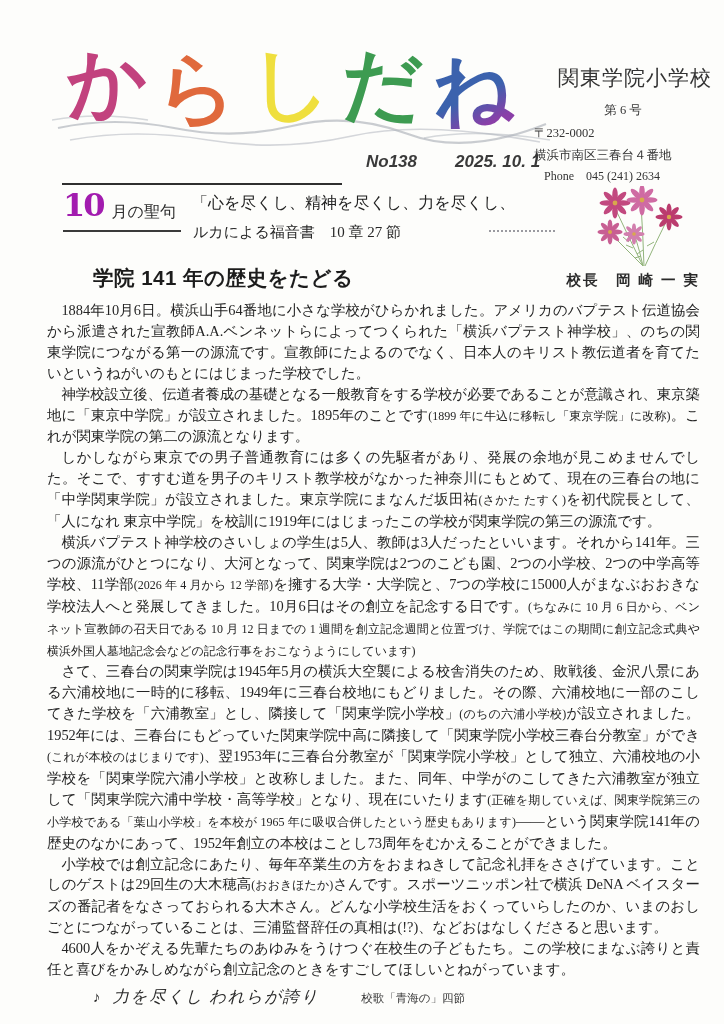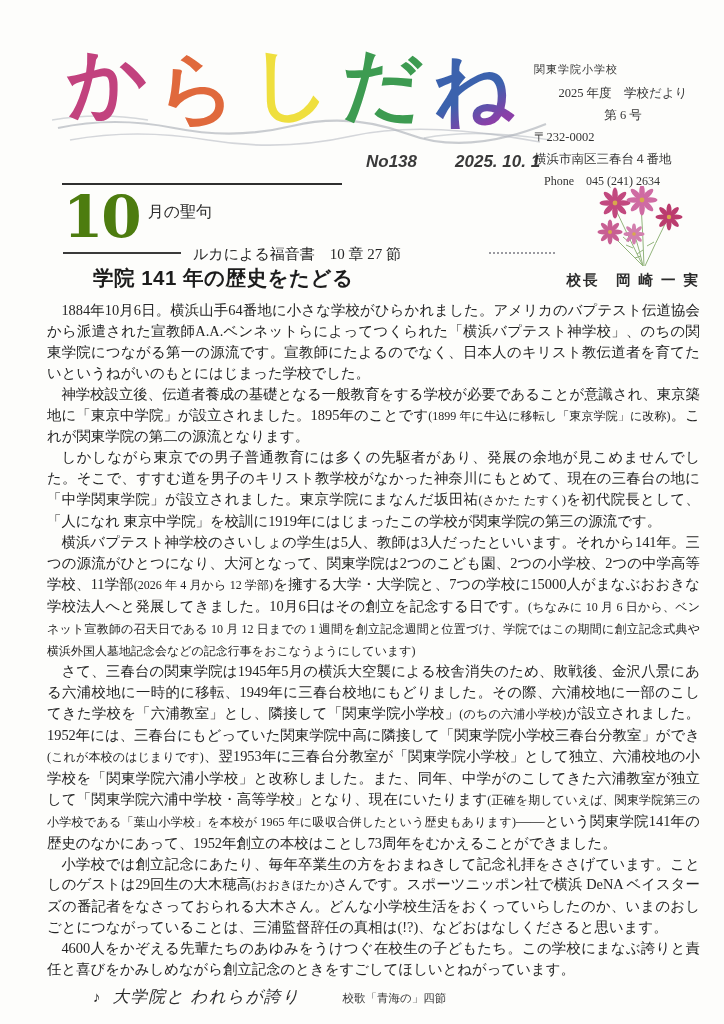--- a/index.html
+++ b/index.html
@@ -41,33 +41,33 @@
     font-size: 17px; color: #3a3a3a;
     white-space: nowrap;
     margin-left: 28px;
   }
   .issue-line .gap { display:inline-block; width: 38px; }
 
   .school-info {
     position: absolute; left: 534px; top: 60px; width: 178px;
     font-size: 12.5px; line-height: 1.78; color: #333;
   }
-  .school-name { font-size: 11px; text-align: left; letter-spacing: 1px; margin-bottom: 2px; }
+  .school-name { font-size: 21px; text-align: right; letter-spacing: 1px; margin-bottom: 2px; }
   .school-sub  { text-align: center; }
   .school-addr { text-align: left; }
   .school-phone{ text-align: left; padding-left: 10px; font-size: 12px; }
 
   .rule1 { position: absolute; left: 62px; top: 183px; width: 280px; height: 2px; background: #2f2f2f; }
 
   
   .verse { position: absolute; left: 63px; top: 190px; width: 530px; }
   .verse-row { display: flex; align-items: flex-start; }
   .month-num {
     font-family: "DejaVu Serif", serif; font-weight: bold;
-    font-size: 58px; line-height: 0.95; letter-spacing: -2px; color:#4d7c0f;text-align:right;
+    font-size: 32px; line-height: 0.95; letter-spacing: -2px; color:#a21caf;text-align:right;
   }
   .month-label { font-size: 16px; margin: 12px 16px 0 8px; white-space: nowrap; color:#2b2b2b; }
   .quote { font-size: 16px; line-height: 1.62; white-space: nowrap; color:#222; }
   .quote-line2 { padding-left: 17px; }
   .source-row { display: flex; align-items: center; }
   .source-rule { width: 118px; height: 2px; background: #3a3a3a; margin-bottom: 4px; }
   .source-text { font-size: 15px; padding: 0 10px 0 12px; white-space: nowrap; }
   .squiggle { width: 66px; border-bottom: 2px dotted #9a9aa0; margin: 0 0 4px 78px; }
 
   .flowers { position: absolute; left: 585px; top: 186px; }
@@ -117,35 +117,35 @@
           <span class="title-char" style="color: transparent; background: linear-gradient(155deg, rgb(59, 98, 173) 55%, rgb(138, 63, 168) 85%) text;">ね</span>
         </div>
     </div>
 
     <div class="issue-line">
       <span>No138</span><span class="gap"></span><span>2025. 10.  1</span>
     </div>
 
     <div class="school-info">
       <div class="school-name">関東学院小学校</div>
-      <div class="school-sub">2025 年度　学校だより</div>
       <div class="school-sub">第 6 号</div>
       <div class="school-addr">〒232-0002</div>
       <div class="school-addr">横浜市南区三春台４番地</div>
       <div class="school-phone">Phone　045 (241) 2634</div>
     </div>
   </header>
 
   <div class="rule1"></div>
 
   <section class="verse">
     <div class="verse-row">
       <div class="month-num">10</div>
       <div class="month-label">月の聖句</div>
       <div class="quote">
+        <div>「心を尽くし、精神を尽くし、力を尽くし、</div>
       </div>
     </div>
     <div class="source-row">
       <div class="source-rule"></div>
       <div class="source-text">ルカによる福音書　10 章 27 節</div>
       <div class="squiggle"></div>
     </div>
   </section>
 
   <svg class="flowers" width="118" height="84" viewBox="0 0 118 84">
@@ -235,18 +235,18 @@
 
     <p class="body-para"><span class="seg">1884年10月6日。横浜山手64番地に小さな学校がひらかれました。アメリカのバプテスト伝道協会から派遣された宣教師A.A.ベンネットらによってつくられた「横浜バプテスト神学校」、のちの関東学院につながる第一の源流です。宣教師にたよるのでなく、日本人のキリスト教伝道者を育てたいというねがいのもとにはじまった学校でした。</span></p>
       <p class="body-para"><span class="seg">神学校設立後、伝道者養成の基礎となる一般教育をする学校が必要であることが意識され、東京築地に「東京中学院」が設立されました。1895年のことです</span><span class="seg small">(1899 年に牛込に移転し「東京学院」に改称)</span><span class="seg">。これが関東学院の第二の源流となります。</span></p>
       <p class="body-para"><span class="seg">しかしながら東京での男子普通教育には多くの先駆者があり、発展の余地が見こめませんでした。そこで、すすむ道を男子のキリスト教学校がなかった神奈川にもとめて、現在の三春台の地に「中学関東学院」が設立されました。東京学院にまなんだ坂田祐</span><span class="seg small">(さかた たすく)</span><span class="seg">を初代院長として、「人になれ 東京中学院」を校訓に1919年にはじまったこの学校が関東学院の第三の源流です。</span></p>
       <p class="body-para"><span class="seg">横浜バプテスト神学校のさいしょの学生は5人、教師は3人だったといいます。それから141年。三つの源流がひとつになり、大河となって、関東学院は2つのこども園、2つの小学校、2つの中学高等学校、11学部</span><span class="seg small">(2026 年 4 月から 12 学部)</span><span class="seg">を擁する大学・大学院と、7つの学校に15000人がまなぶおおきな学校法人へと発展してきました。10月6日はその創立を記念する日です。</span><span class="seg small">(ちなみに 10 月 6 日から、ベンネット宣教師の召天日である 10 月 12 日までの 1 週間を創立記念週間と位置づけ、学院ではこの期間に創立記念式典や横浜外国人墓地記念会などの記念行事をおこなうようにしています)</span></p>
       <p class="body-para"><span class="seg">さて、三春台の関東学院は1945年5月の横浜大空襲による校舎消失のため、敗戦後、金沢八景にある六浦校地に一時的に移転、1949年に三春台校地にもどりました。その際、六浦校地に一部のこしてきた学校を「六浦教室」とし、隣接して「関東学院小学校」</span><span class="seg small">(のちの六浦小学校)</span><span class="seg">が設立されました。1952年には、三春台にもどっていた関東学院中高に隣接して「関東学院小学校三春台分教室」ができ</span><span class="seg small">(これが本校のはじまりです)</span><span class="seg">、翌1953年に三春台分教室が「関東学院小学校」として独立、六浦校地の小学校を「関東学院六浦小学校」と改称しました。また、同年、中学がのこしてきた六浦教室が独立して「関東学院六浦中学校・高等学校」となり、現在にいたります</span><span class="seg small">(正確を期していえば、関東学院第三の小学校である「葉山小学校」を本校が 1965 年に吸収合併したという歴史もあります)</span><span class="seg">——という関東学院141年の歴史のなかにあって、1952年創立の本校はことし73周年をむかえることができました。</span></p>
       <p class="body-para"><span class="seg">小学校では創立記念にあたり、毎年卒業生の方をおまねきして記念礼拝をささげています。ことしのゲストは29回生の大木穂高</span><span class="seg small">(おおきほたか)</span><span class="seg">さんです。スポーツニッポン社で横浜 DeNA ベイスターズの番記者をなさっておられる大木さん。どんな小学校生活をおくっていらしたのか、いまのおしごとにつながっていることは、三浦監督辞任の真相は(!?)、などおはなしくださると思います。</span></p>
       <p class="body-para"><span class="seg">4600人をかぞえる先輩たちのあゆみをうけつぐ在校生の子どもたち。この学校にまなぶ誇りと責任と喜びをかみしめながら創立記念のときをすごしてほしいとねがっています。</span></p>
       <div class="song-line" id="song-line">
       <span class="song-note">♪</span>
-      <span class="song-title">大学院と われらが誇り</span>
+      <span class="song-title">力を尽くし われらが誇り</span>
       <span class="song-source">校歌「青海の」四節</span>
     </div>
   </div>
 
 </div>
 
 </body></html>

